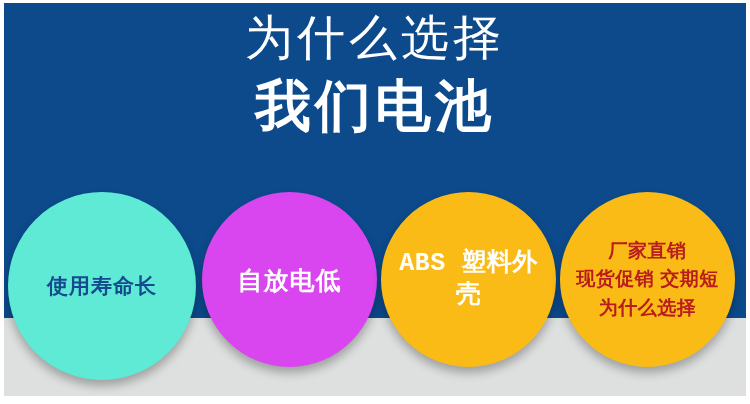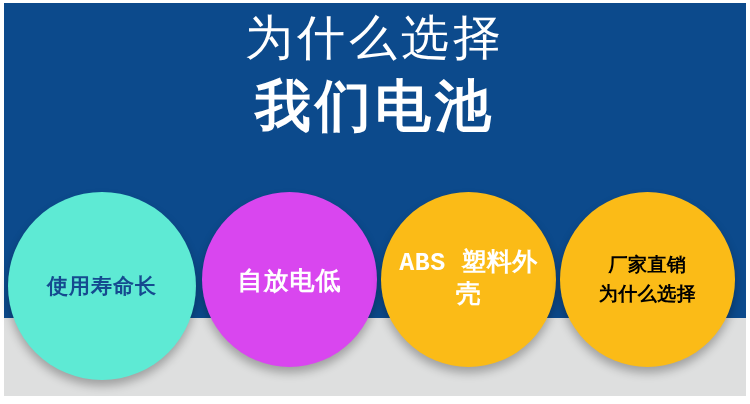--- a/index.html
+++ b/index.html
@@ -127,21 +127,21 @@
   }
 
   .circle-4 {
     left: 560px;
     top: 192px;
     width: 175px;
     height: 175px;
     background: #fbbb17;
   }
   .circle-4 .c-label {
-    color: #000000;
+    color: #b91c1c;
     font-size: 19px;
     font-weight: 700;
     letter-spacing: 0.5px;
     line-height: 1.5;
   }
   .circle-4 .c-line {
     display: block;
     white-space: nowrap;
   }
 </style>
@@ -166,17 +166,18 @@
     <span class="c-label">自放电低</span>
   </div>
 
   <div class="circle circle-3">
     <span class="c-label">ABS 塑料外壳</span>
   </div>
 
   <div class="circle circle-4">
     <span class="c-label">
       <span class="c-line">厂家直销</span>
+      <span class="c-line">现货促销 交期短</span>
       <span class="c-line">为什么选择</span>
     </span>
   </div>
 
 </div>
 
 </body></html>

